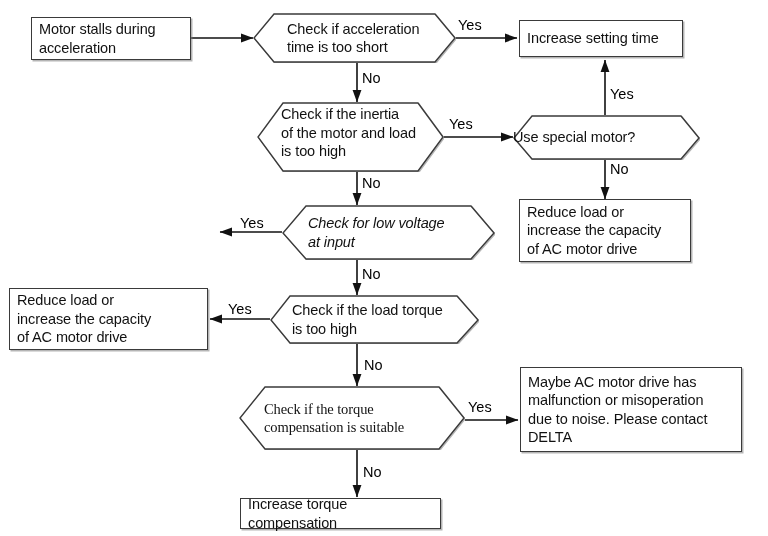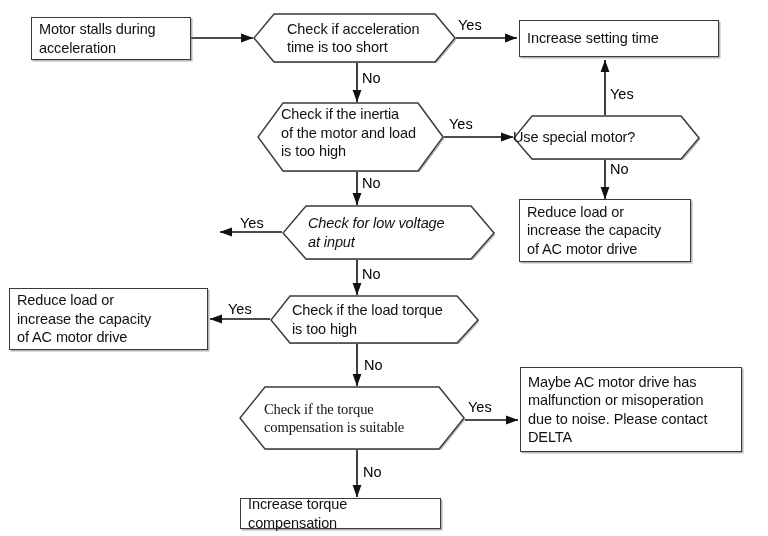--- a/index.html
+++ b/index.html
@@ -120,21 +120,21 @@
   </div>
 
   <div class="node hex" style="left:253px; top:13px; width:203px; height:50px;">
     <svg class="hexbg" viewBox="0 0 203 50" preserveAspectRatio="none">
       <polygon points="21,1 182,1 202,25 182,49 21,49 1,25" fill="#ffffff" stroke="#3a3a3a" stroke-width="1.4" style="filter:drop-shadow(1.5px 1.5px 0 rgba(120,120,120,0.55))"></polygon>
     </svg>
     <span class="txt">Check if acceleration
 time is too short</span>
   </div>
 
-  <div class="node box" style="left:519px; top:20px; width:200px; height:37px;">
+  <div class="node box" style="left:519px; top:20px; width:164px; height:37px;">
     <span class="txt">Increase setting time</span>
   </div>
 
   <div class="node hex" style="left:257px; top:102px; width:187px; height:62px;justify-content:center;">
     <svg class="hexbg" viewBox="0 0 187 70" preserveAspectRatio="none">
       <polygon points="26,1 161,1 186,35 161,69 26,69 1,35" fill="#ffffff" stroke="#3a3a3a" stroke-width="1.4" style="filter:drop-shadow(1.5px 1.5px 0 rgba(120,120,120,0.55))"></polygon>
     </svg>
     <span class="txt" style="padding-left:24px;">Check if the inertia
 of the motor and load
 is too high</span>

